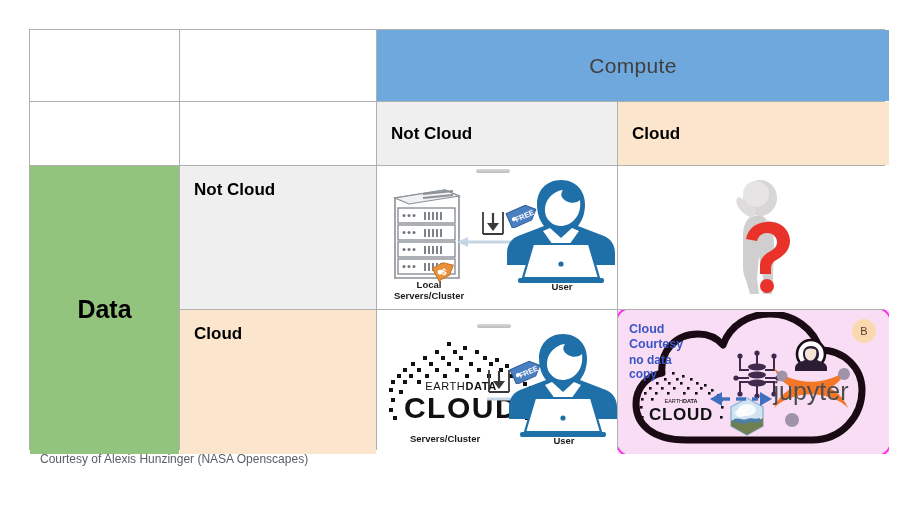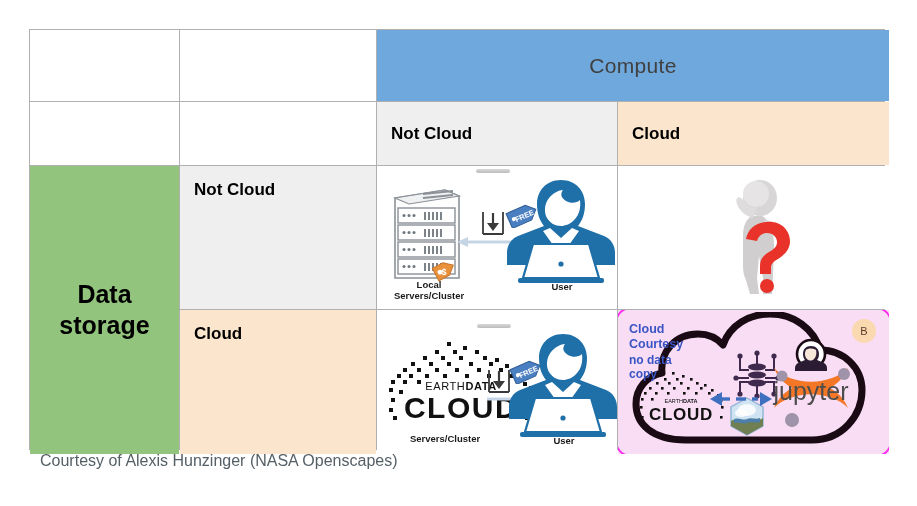--- a/index.html
+++ b/index.html
@@ -112,21 +112,21 @@
   .cs-label .b2{font-size:12px;font-weight:bold;display:block;}
   .badge-b{
     position:absolute;right:13px;top:9px;width:24px;height:24px;
     border-radius:50%;background:#fbd9b0;
     display:flex;align-items:center;justify-content:center;
     font-size:11px;color:#5a3a2a;z-index:7;
   }
 
   .caption{
     position:absolute;left:40px;top:452px;
-    font-size:16px;color:#555f66;
+    font-size:12px;color:#555f66;
     font-family:"Liberation Sans", sans-serif;
   }
 </style>
 </head>
 <body>
 
 <div id="matrix">
 
   <div class="cell c-blank-1"></div>
   <div class="cell c-blank-2"></div>
@@ -141,21 +141,20 @@
   <div class="cell c-ch-notcloud">
     <span class="t">Not Cloud</span>
   </div>
   <div class="cell c-ch-cloud">
     <span class="t">Cloud</span>
   </div>
 
   <div class="cell c-datastorage">
     <span class="t">
       <span>Data</span><br>
-      <span>storage</span>
     </span>
   </div>
 
   <div class="cell c-rh-notcloud">
     <span class="t">Not Cloud</span>
   </div>
 
   <div class="cell c-nn">
     <div class="scene">
       <div class="sliver" style="left:99px;top:3px;"></div>

